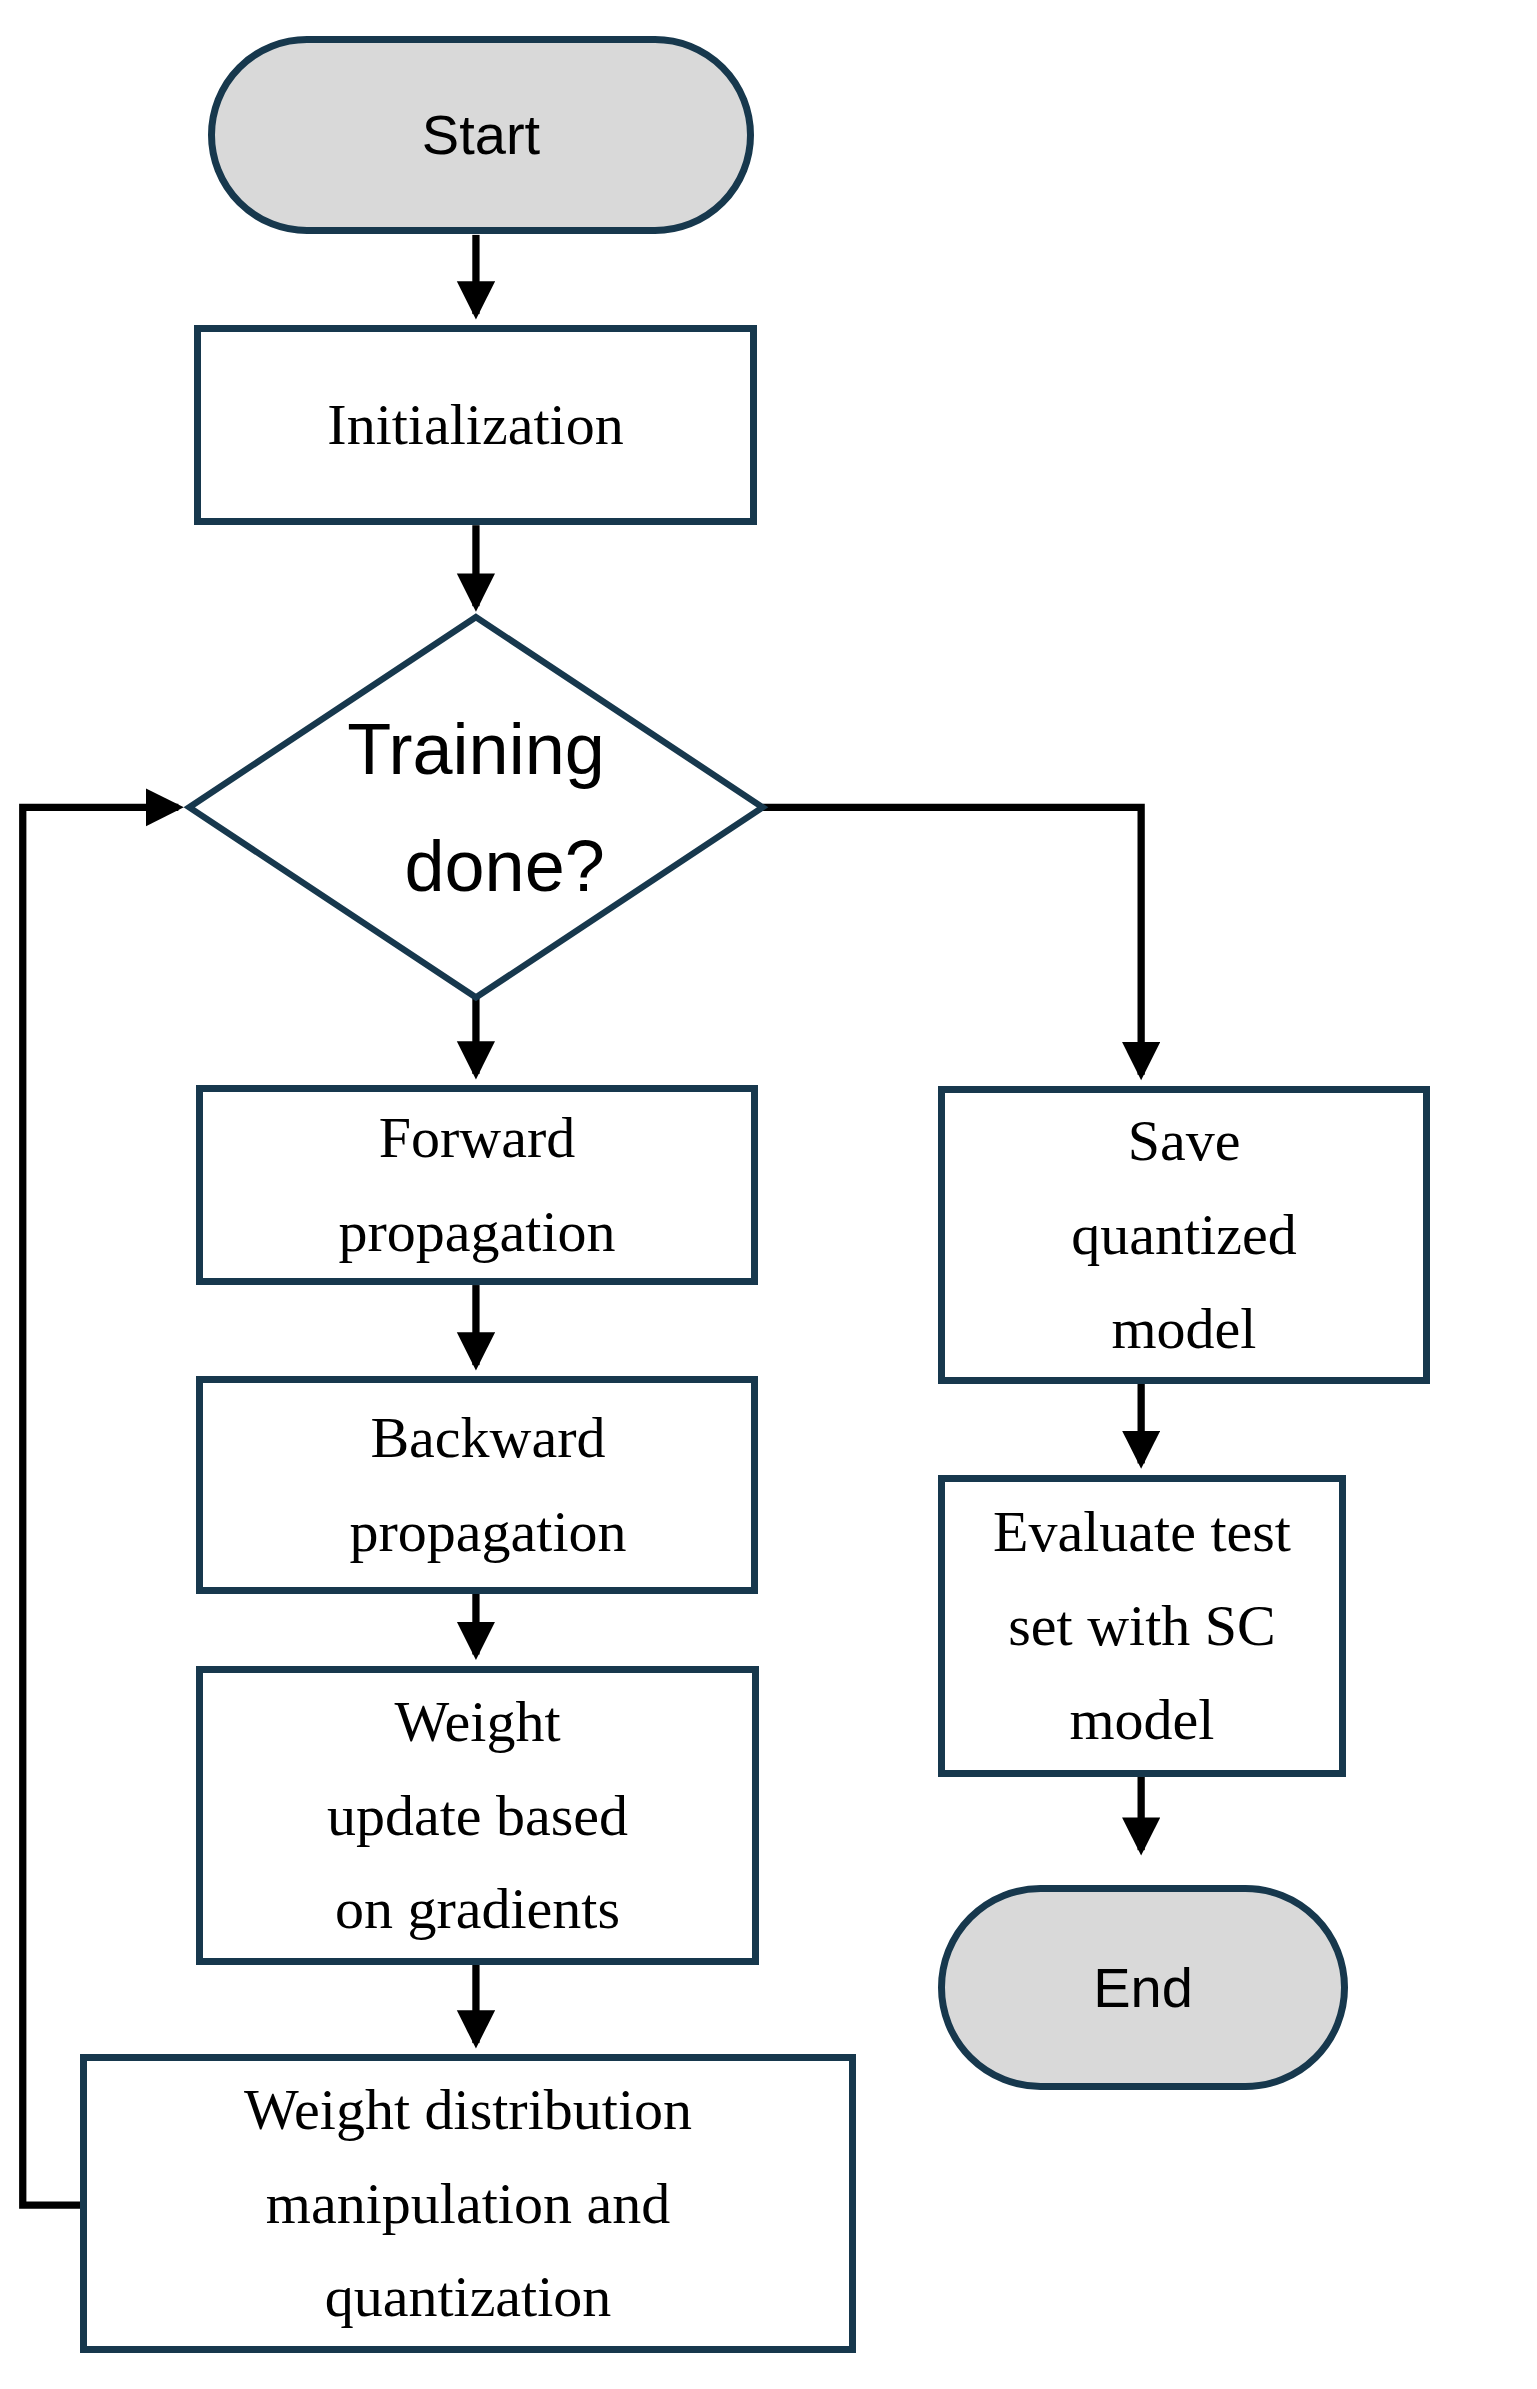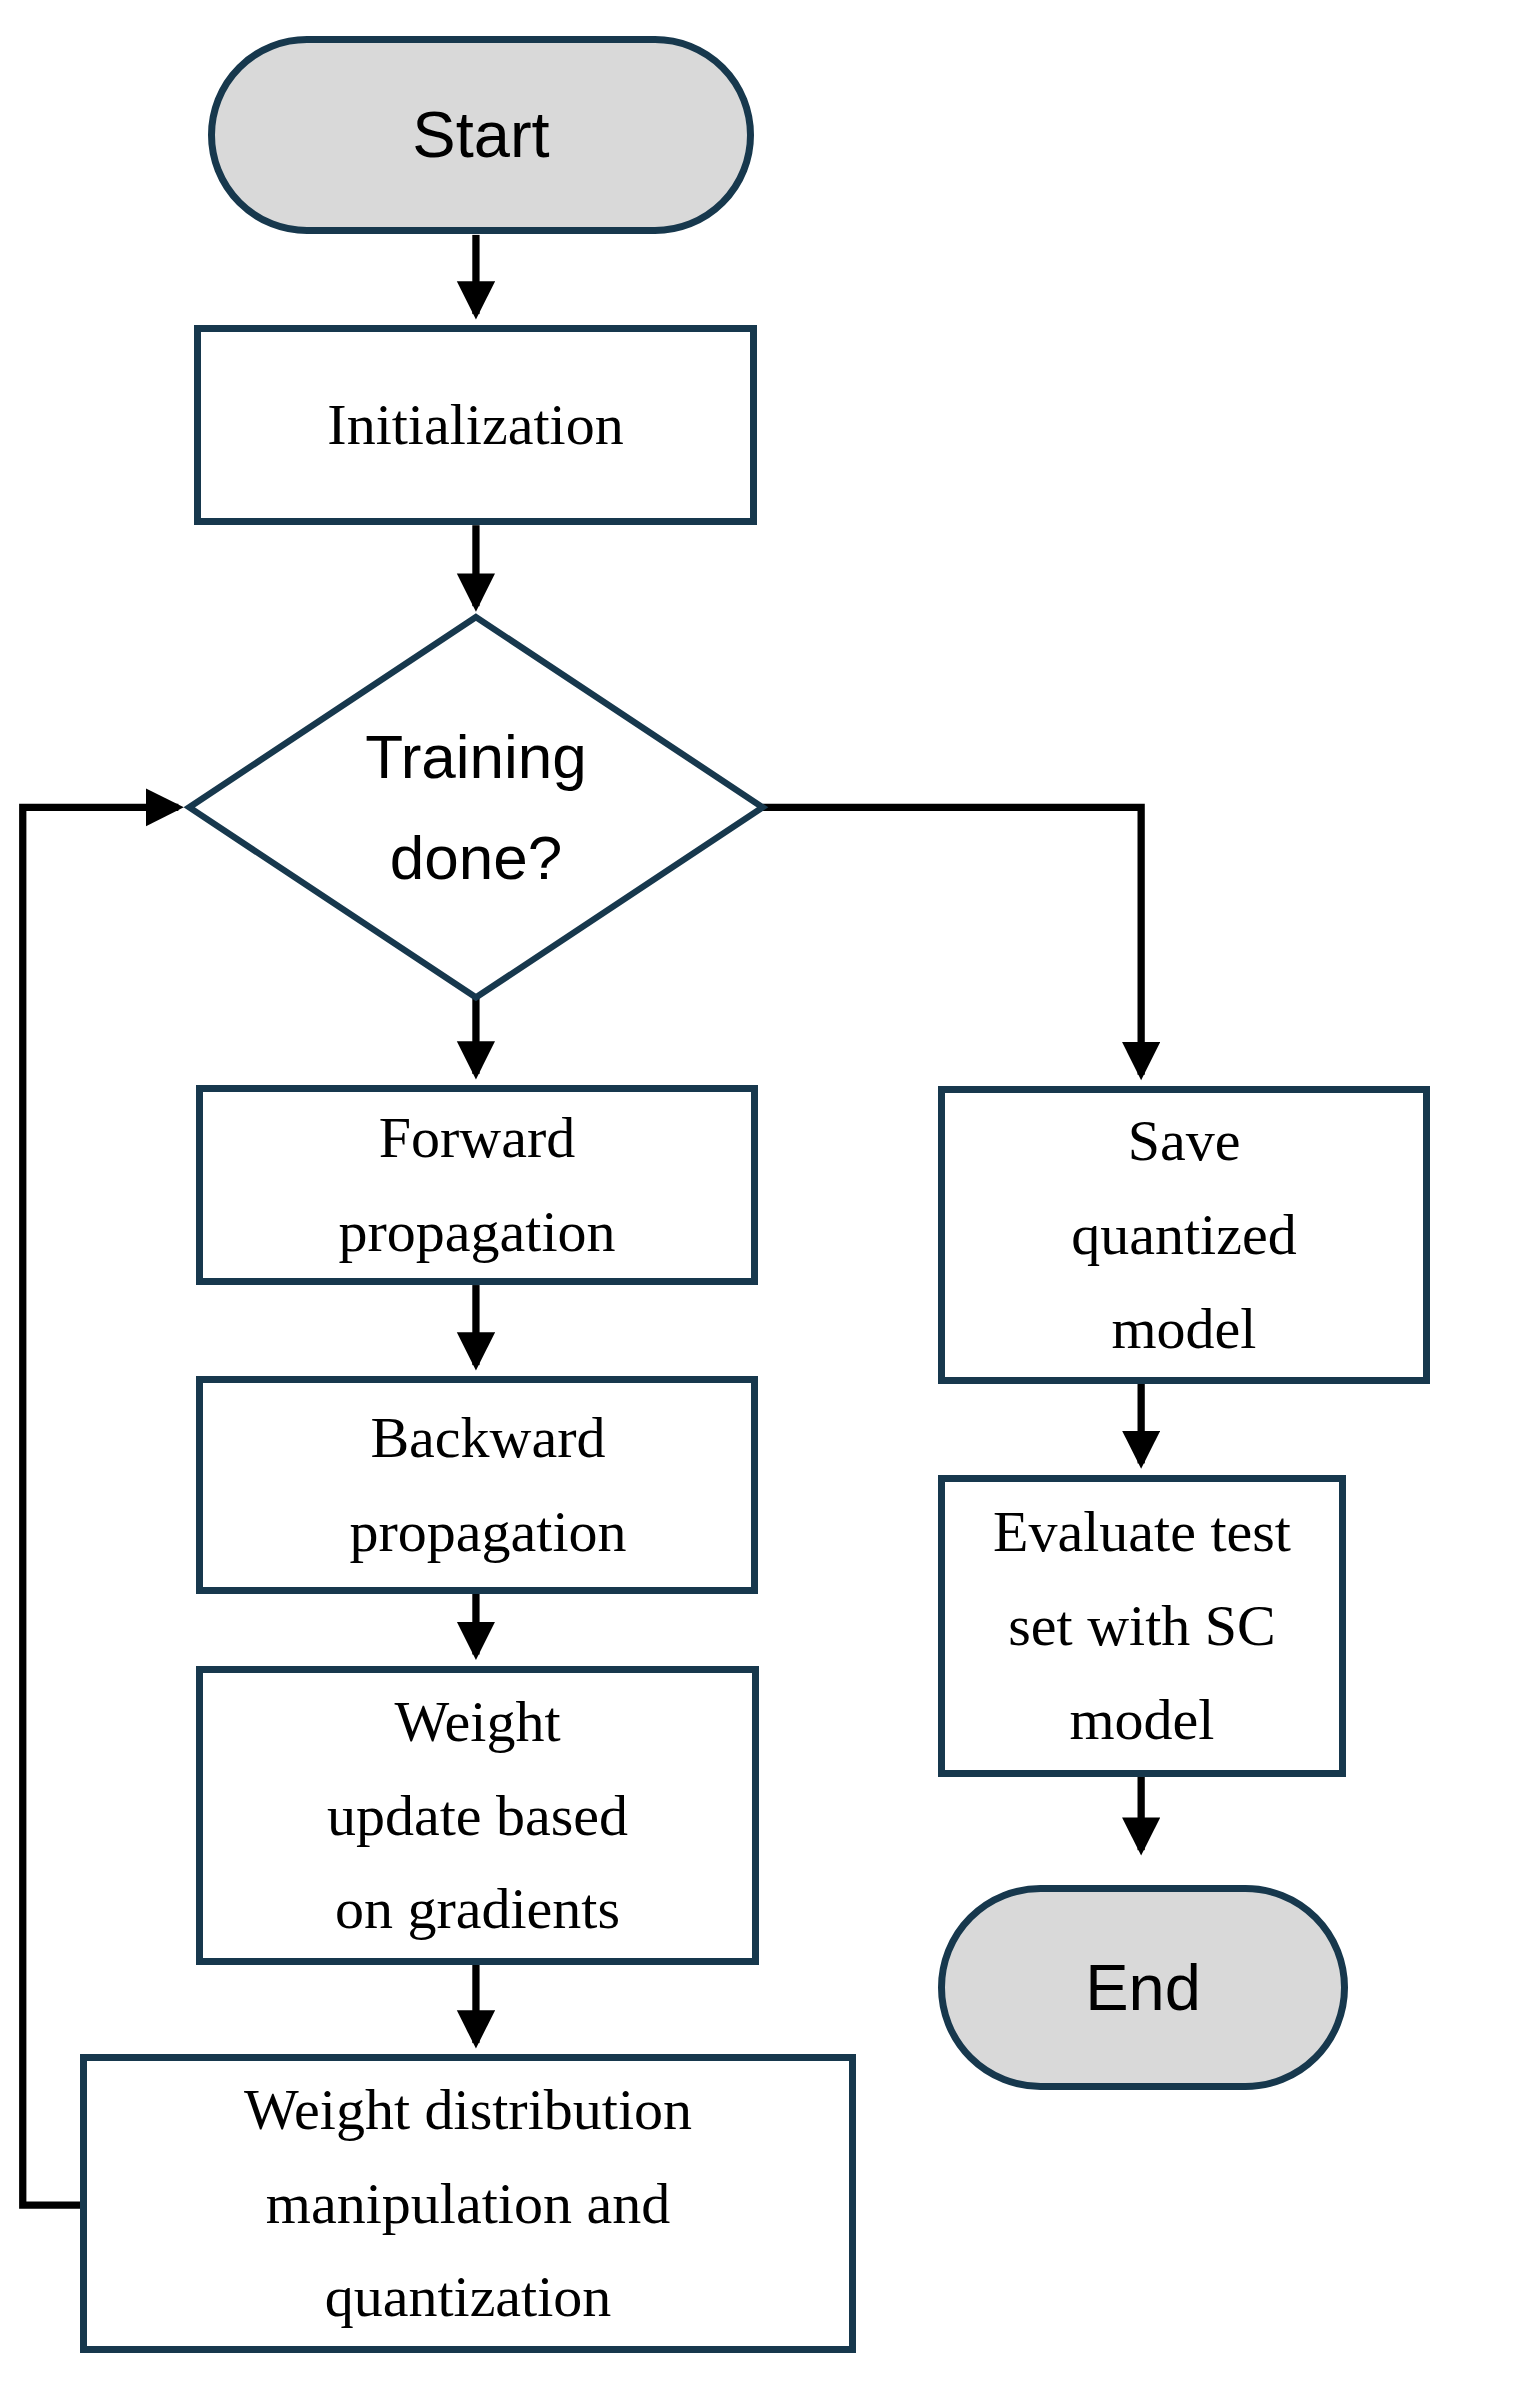--- a/index.html
+++ b/index.html
@@ -50,32 +50,32 @@
     background: var(--process-fill);
     border: 7.3px solid var(--shape-border);
     font-size: 58px;
     line-height: 1.62;
     font-family: Liberation Serif, serif;
   }
   .terminator {
     background: var(--terminator-fill);
     border: 7.3px solid var(--shape-border);
     border-radius: 109px;
-    font-size: 65px;
+    font-size: 56px;
     line-height: 1.2;
   }
   .diamond-label {
     position: absolute;
     display: flex;
     align-items: center;
     justify-content: center;
-    text-align: center;
+    text-align: right;
     white-space: pre-line;
     color: var(--text);
-    font-size: 62px;
+    font-size: 72px;
     line-height: 1.62;
   }
 </style>
 </head>
 <body>
 
 <div class="canvas">
 
   <svg class="connector-layer" viewBox="0 0 1689 2625" xmlns="http://www.w3.org/2000/svg">
     <defs>

